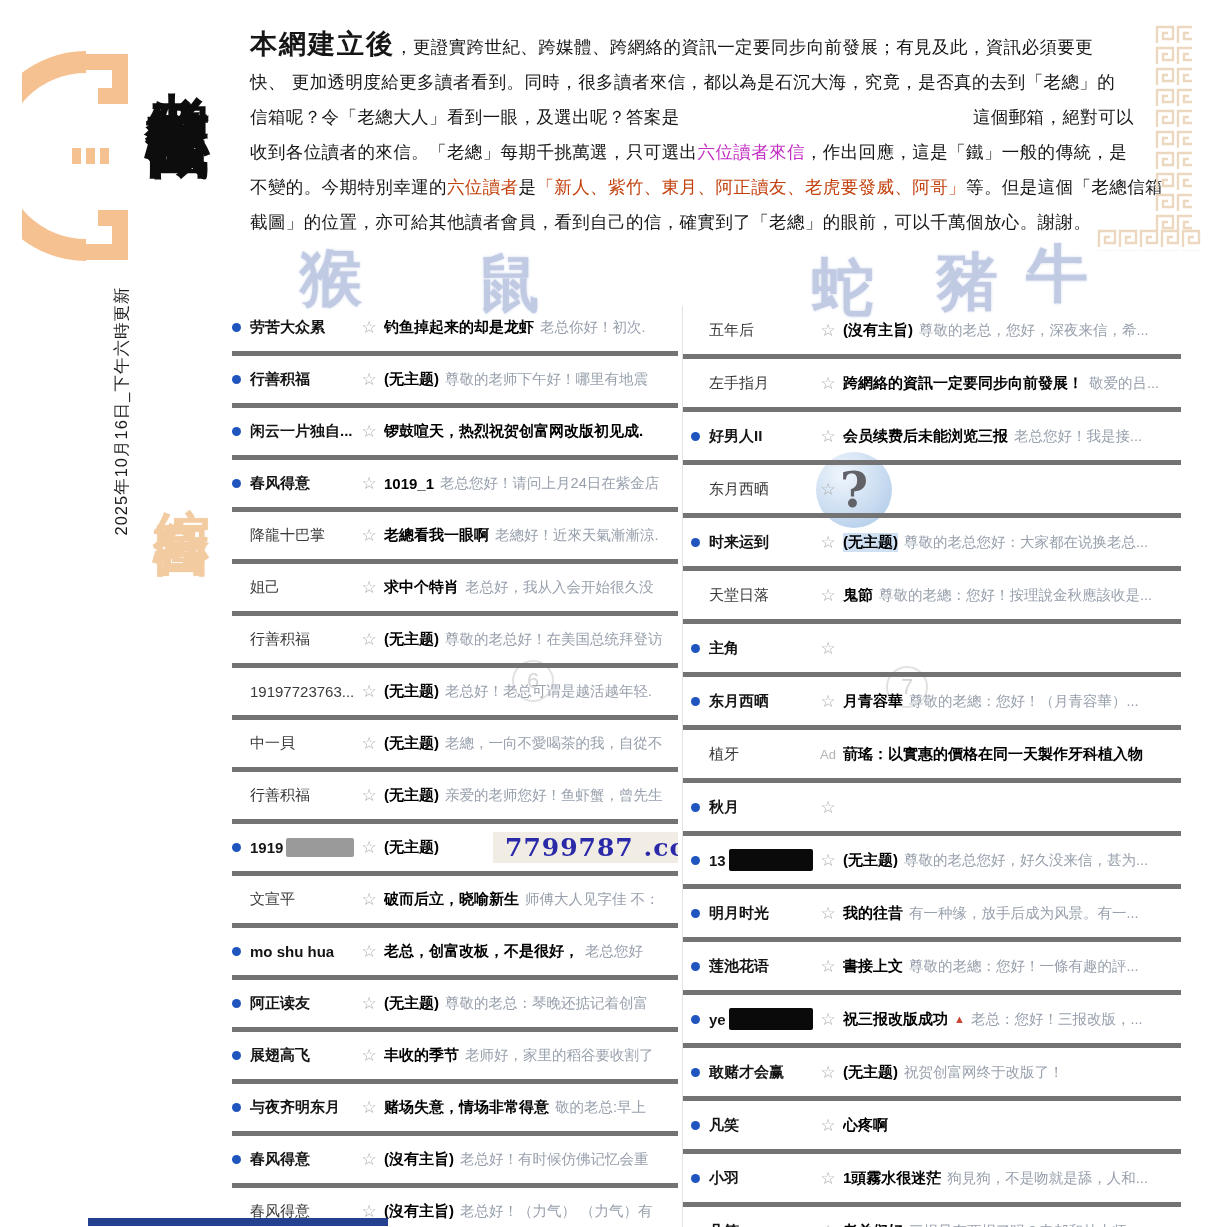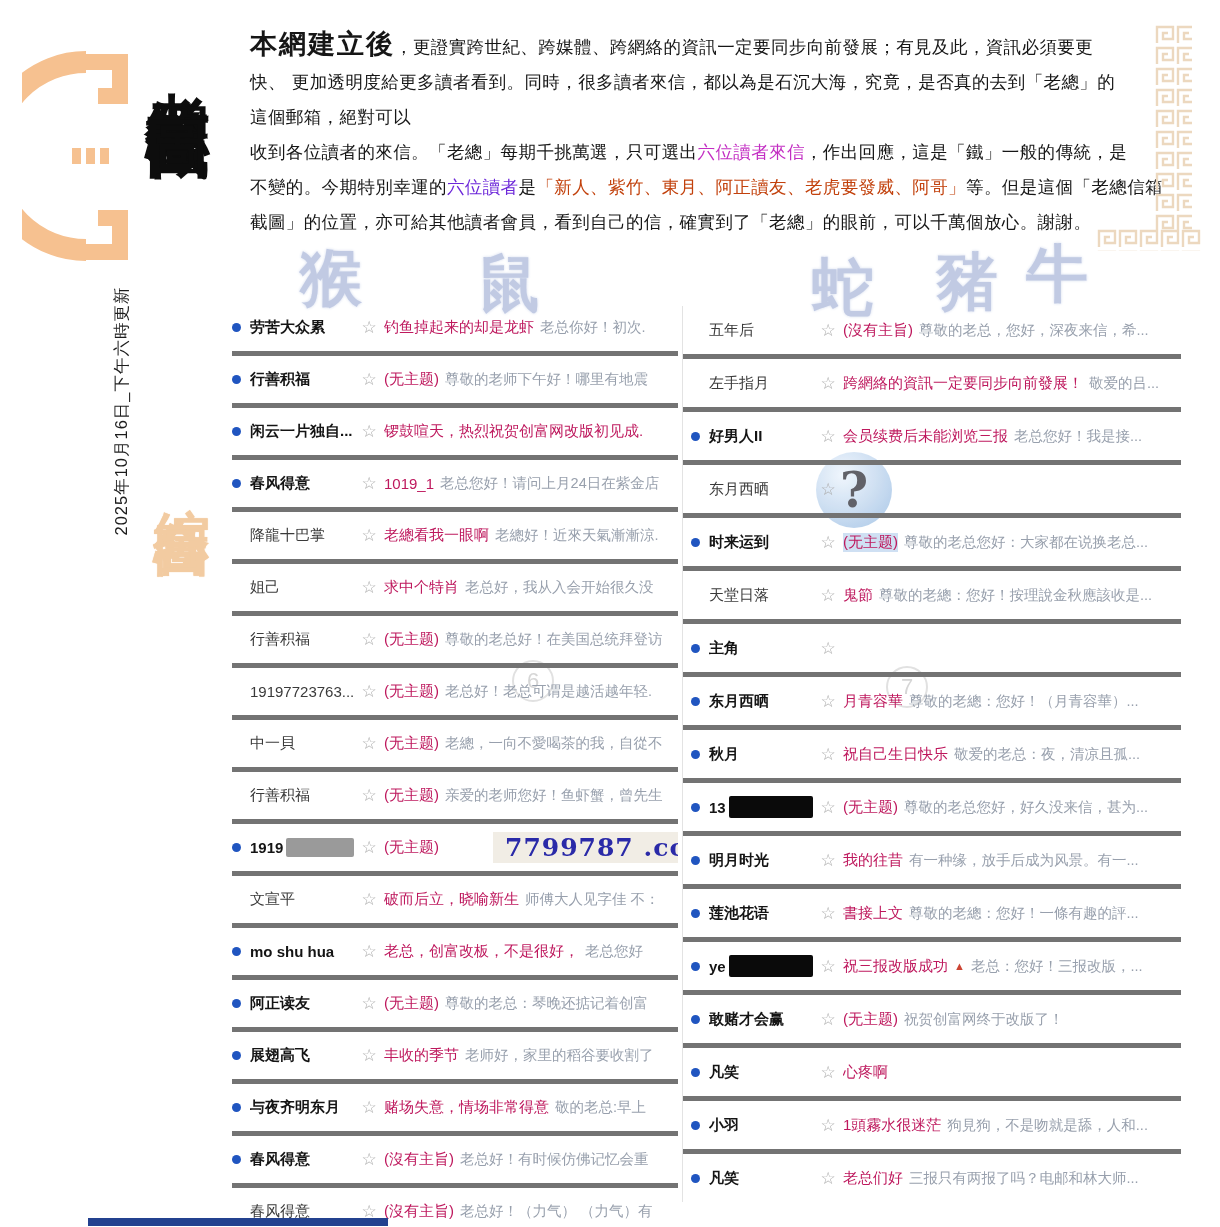--- a/index.html
+++ b/index.html
@@ -20,21 +20,21 @@
 
   
   .intro{position:absolute;left:250px;top:26px;width:884px;
       font-family:"DejaVu Serif","Liberation Serif",serif;font-size:17.5px;color:#161616;
       line-height:35px;letter-spacing:0.4px;}
   .hline{white-space:nowrap;}
   .hline.split{display:flex;justify-content:space-between;}
   .seg.lead{font-size:27px;font-weight:900;letter-spacing:2px;}
   .seg.magenta{color:#c32ec3;text-align:center;}
   .seg.red{color:#c2410c;}
-  .seg.darkred{color:#6d28d9;font-family:Liberation Serif, serif;}
+  .seg.darkred{color:#c2410c;font-family:Liberation Serif, serif;}
 
   
   .meander{position:absolute;}
   .meander-v{left:1154px;top:24px;}
   .meander-h{left:1096px;top:228px;}
 
   
   .zod{position:absolute;font-family:"DejaVu Serif","Liberation Serif",serif;font-weight:700;
       font-size:62px;color:#b0bcdc;opacity:.78;text-shadow:0 0 3px #c3cde6;}
   .z0{left:300px;top:236px;} .z1{left:478px;top:242px;} .z2{left:812px;top:246px;}
@@ -52,21 +52,21 @@
   .dot{width:9px;height:9px;border-radius:50%;background:#2055c0;}
   .sender{flex:0 0 104px;width:104px;overflow:hidden;font-size:15px;color:#3a3a3a;
       display:flex;align-items:center;gap:3px;text-align:center;}
   .sender.bold{font-weight:700;color:#141414;}
   .redact{display:inline-block;height:19px;border-radius:2px;}
   .redact.gray{width:72px;background:#9a9a9a;}
   .redact.black{width:84px;background:#0a0a0a;height:22px;}
   .star{flex:0 0 30px;font-size:17px;color:#ababab;text-align:center;}
   .adbadge{flex:0 0 30px;font-size:13px;color:#b3b3b3;text-align:center;}
   .sline{flex:1;overflow:hidden;display:flex;align-items:center;gap:6px;}
-  .subj{font-weight:400;color:#be185d;font-size:15px;flex-shrink:0;}
+  .subj{font-weight:700;color:#000000;font-size:15px;flex-shrink:0;}
   .subj.hl{background:#cfe0f3;}
   .prev{color:#98a0ad;font-size:14.5px;overflow:hidden;}
   .flame{color:#cc4433;font-size:11px;flex-shrink:0;}
   .domainmark{font-family:"DejaVu Serif","Liberation Serif",serif;font-weight:800;font-size:25px;
       color:#2a2aa8;background:#f1ede5;padding:1px 12px;margin-left:48px;letter-spacing:1px;}
 
   
   .circled{position:absolute;width:38px;height:38px;border:2px solid #dcdcdc;border-radius:50%;
       color:#cfcfcf;font-size:22px;display:flex;align-items:center;justify-content:center;opacity:.85;}
   .c6{left:512px;top:660px;} .c7{left:886px;top:666px;}
@@ -96,20 +96,21 @@
   </svg>
 
   <div class="title-vert">老總信箱截圖</div>
   <div class="subtitle-vert">綜合圖</div>
   <div class="update-note">2025年10月16日_下午六時更新</div>
 
   <div class="intro" id="intro">
       <div class="hline"><span class="lwrap"><span class="seg lead">本網建立後</span><span class="seg ">，更證實跨世紀、跨媒體、跨網絡的資訊一定要同步向前發展；有見及此，資訊必須要更</span></span></div>
       <div class="hline"><span class="lwrap"><span class="seg ">快、 更加透明度給更多讀者看到。同時，很多讀者來信，都以為是石沉大海，究竟，是否真的去到「老總」的</span></span></div>
       <div class="hline split">
+        <span class="lwrap"><span class="seg ">信箱呢？令「老總大人」看到一眼，及選出呢？答案是</span></span>
         <span class="rwrap"><span class="seg ">這個郵箱，絕對可以</span></span>
       </div>
       <div class="hline"><span class="lwrap"><span class="seg ">收到各位讀者的來信。「老總」每期千挑萬選，只可選出</span><span class="seg magenta">六位讀者來信</span><span class="seg ">，作出回應，這是「鐵」一般的傳統，是</span></span></div>
       <div class="hline"><span class="lwrap"><span class="seg ">不變的。今期特別幸運的</span><span class="seg darkred">六位讀者</span><span class="seg ">是</span><span class="seg red">「新人、紫竹、東月、阿正讀友、老虎要發威、阿哥」</span><span class="seg ">等。但是這個「老總信箱</span></span></div>
       <div class="hline"><span class="lwrap"><span class="seg ">截圖」的位置，亦可給其他讀者會員，看到自己的信，確實到了「老總」的眼前，可以千萬個放心。謝謝。</span></span></div>
     </div>
 
   <span class="meander meander-v">
     <svg width="38" height="206">
       <defs>
@@ -395,29 +396,33 @@
           <span class="dot"></span>
         </span>
         <span class="sender bold">东月西晒</span>
         <span class="star">☆</span>
         <span class="sline">
           <b class="subj">月青容華</b>
           <span class="prev">尊敬的老總：您好！（月青容華）...</span>
         </span>
       </div>
       <div class="mrow">
+        <span class="dotwrap"></span>
+        <span class="sender">植牙</span>
+        <span class="adbadge">Ad</span>
+        <span class="sline">
+          <b class="subj">葥瑤：以實惠的價格在同一天製作牙科植入物</b>
+        </span>
+      </div>
+      <div class="mrow">
         <span class="dotwrap">
           <span class="dot"></span>
         </span>
         <span class="sender bold">秋月</span>
         <span class="star">☆</span>
-        <span class="sline">
-          <b class="subj">祝自己生日快乐</b>
-          <span class="prev">敬爱的老总：夜，清凉且孤...</span>
-        </span>
       </div>
       <div class="mrow">
         <span class="dotwrap">
           <span class="dot"></span>
         </span>
         <span class="sender bold">13<span class="redact black"></span></span>
         <span class="star">☆</span>
         <span class="sline">
           <b class="subj">(无主题)</b>
           <span class="prev">尊敬的老总您好，好久没来信，甚为...</span>

